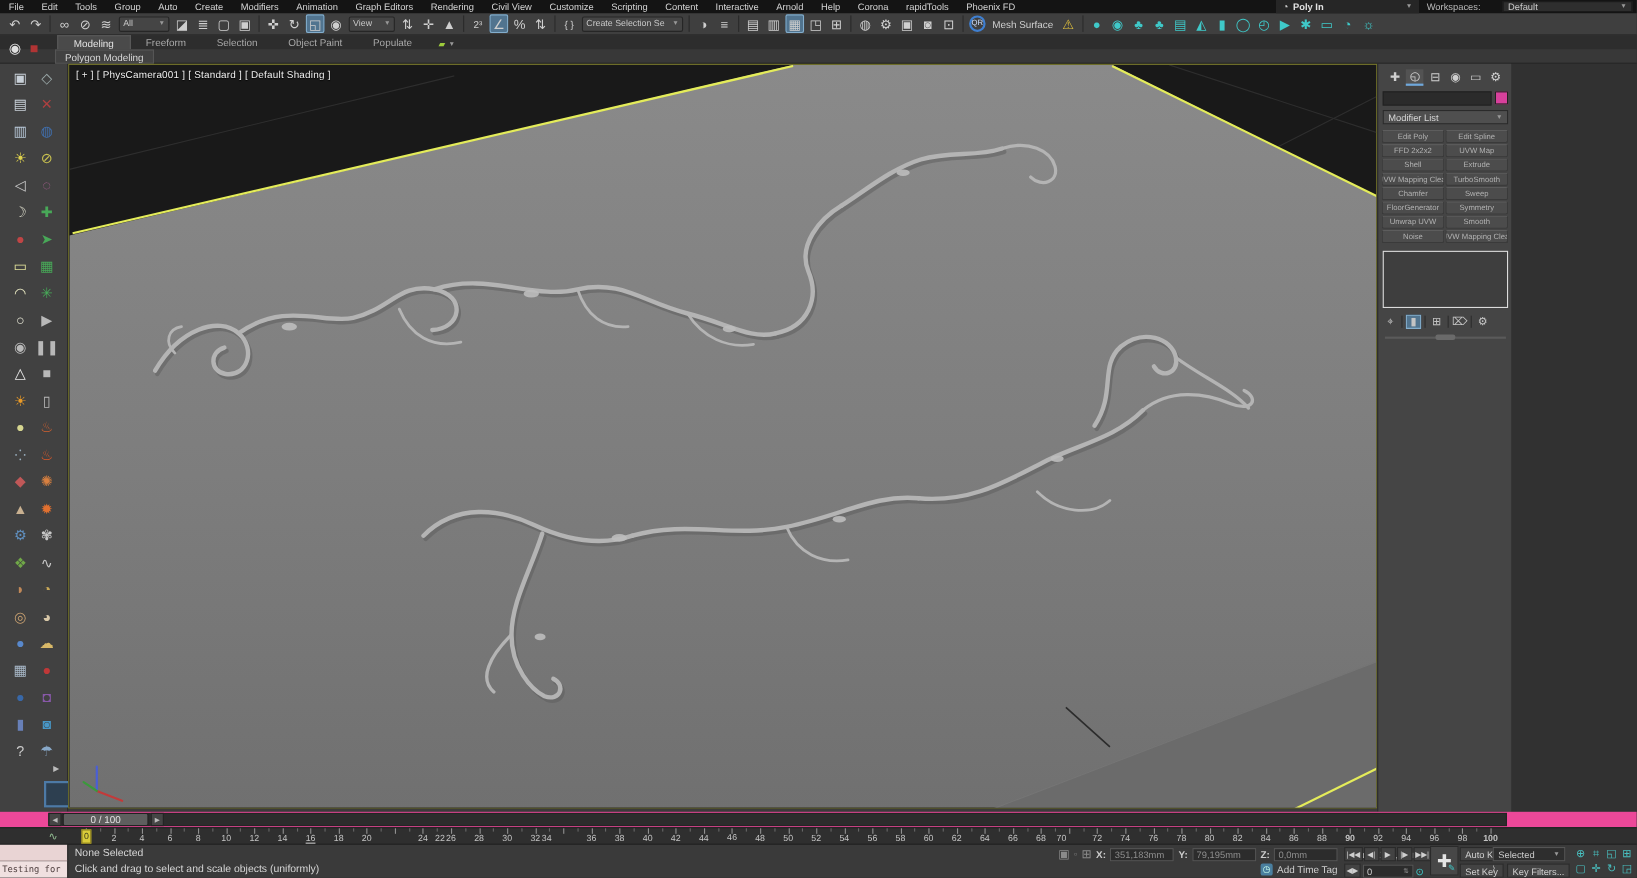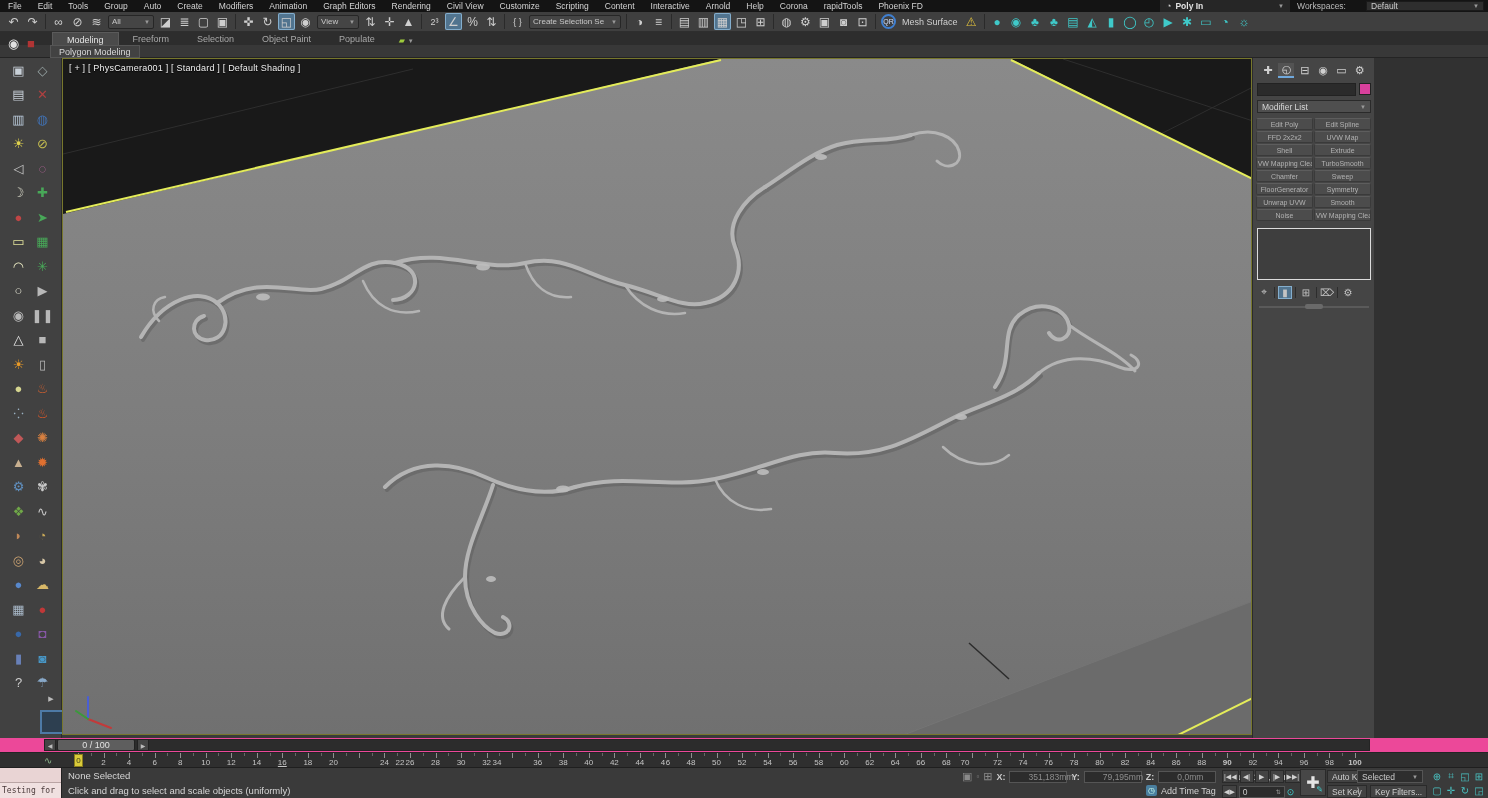--- a/index.html
+++ b/index.html
@@ -73,21 +73,21 @@
 
 #statusbar{left:0;top:768px;width:1488px;height:30px;background:#3a3a3a}
 #listener{position:absolute;left:0;top:0;width:62px;height:30px;border-right:1px solid #222}
 #listener-top{height:15px;background:#e9d4d4;border-bottom:1px solid #b9a4a4}
 #listener-bot{height:15px;background:#f0e0e0;color:#4a3a3a;font-family:"DejaVu Sans Mono",monospace;font-size:8px;line-height:15px;padding-left:2px;white-space:nowrap;overflow:hidden}
 #status-line1{position:absolute;left:68px;top:2px;font-size:9.5px;color:#d6d6d6}
 #status-line2{position:absolute;left:68px;top:17px;font-size:9.5px;color:#d6d6d6}
 .dimic{color:#8a8a8a;font-size:11px}
 #coords{position:absolute;left:962px;top:2px;display:flex;align-items:center;gap:4px}
 .axislabel{font-size:9px;color:#ccc;font-weight:bold}
-.coordfield{width:58px;height:12px;background:#2c2c2c;border:1px solid #555;color:#8e8e8e;font-size:8.5px;display:flex;align-items:center;padding:0 18px}
+.coordfield{width:58px;height:12px;background:#2c2c2c;border:1px solid #555;color:#8e8e8e;font-size:8.5px;display:flex;align-items:center;padding:0 3px}
 #gridlabel{font-size:9px;color:#d0d0d0;margin-left:6px}
 #addtimetag{position:absolute;left:1146px;top:17px;display:flex;align-items:center;gap:4px;font-size:9px;color:#d0d0d0}
 #att-icon{width:11px;height:11px;background:#4a7f9f;border-radius:2px;color:#cfe;font-size:8px;display:flex;align-items:center;justify-content:center}
 #playback{position:absolute;left:1222px;top:2px;display:flex;gap:1px}
 .pbtn{min-width:14px;height:13px;background:#434343;border:1px solid #2a2a2a;color:#cfcfcf;font-size:7px;display:flex;align-items:center;justify-content:center;padding:0 1px}
 #framerow{position:absolute;left:1222px;top:17px;display:flex;gap:2px;align-items:center}
 #frame-spin{width:46px;height:12px;background:#2c2c2c;border:1px solid #555;color:#ccc;font-size:8.5px;display:flex;align-items:center;padding:0 3px;justify-content:space-between}
 #bigkey{position:absolute;left:1300px;top:1px;width:26px;height:27px;background:#474747;border:1px solid #2a2a2a;color:#e4e4e4;font-size:16px;display:flex;align-items:center;justify-content:center}
 #bigkey span{position:absolute;right:2px;bottom:1px;color:#3fc9c9;font-size:8px}
 .skbtn{position:absolute;height:13px;background:#434343;border:1px solid #2a2a2a;color:#cfcfcf;font-size:8.5px;display:flex;align-items:center;justify-content:center;padding:0 4px}

